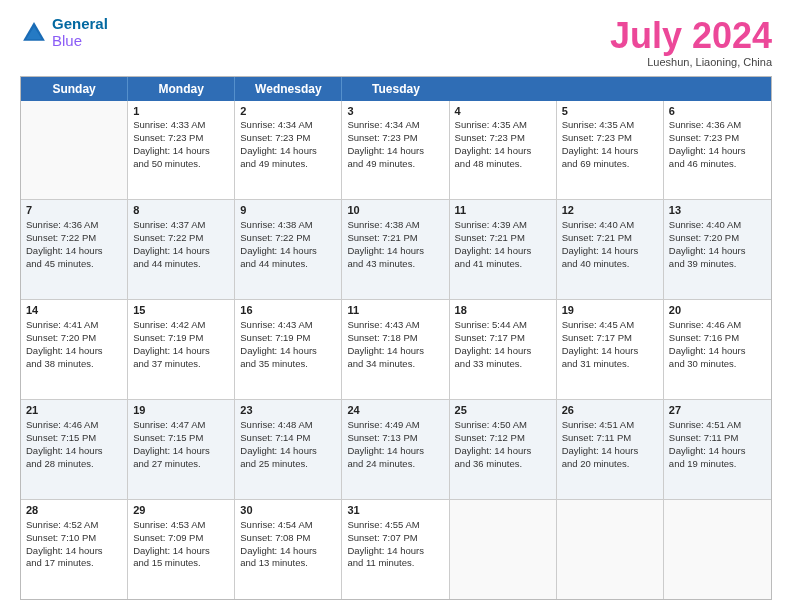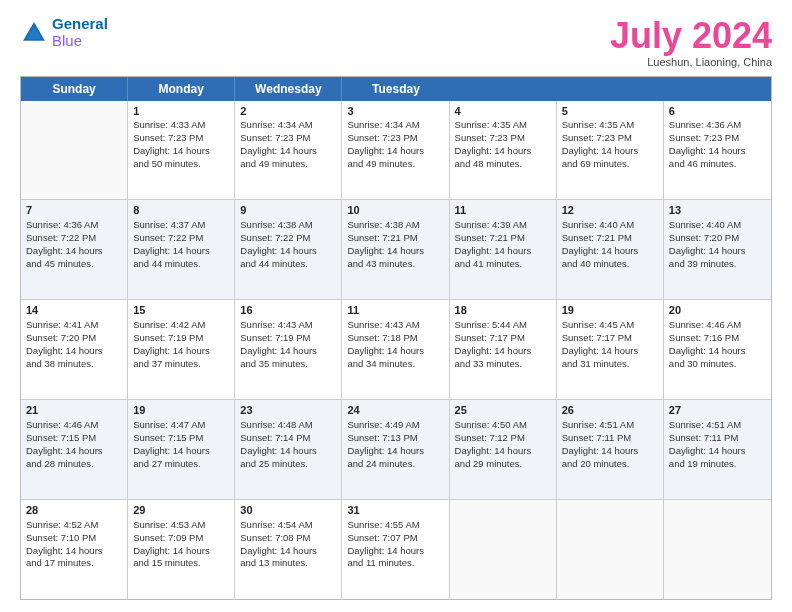--- a/index.html
+++ b/index.html
@@ -165,21 +165,21 @@
           <div class="cal-cell"><span class="day-num">11</span><span>Sunrise: 4:43 AM</span><br><span>Sunset: 7:18 PM</span><br><span>Daylight: 14 hours</span><br><span>and 34 minutes.</span></div>
           <div class="cal-cell"><span class="day-num">18</span><span>Sunrise: 5:44 AM</span><br><span>Sunset: 7:17 PM</span><br><span>Daylight: 14 hours</span><br><span>and 33 minutes.</span></div>
           <div class="cal-cell"><span class="day-num">19</span><span>Sunrise: 4:45 AM</span><br><span>Sunset: 7:17 PM</span><br><span>Daylight: 14 hours</span><br><span>and 31 minutes.</span></div>
           <div class="cal-cell"><span class="day-num">20</span><span>Sunrise: 4:46 AM</span><br><span>Sunset: 7:16 PM</span><br><span>Daylight: 14 hours</span><br><span>and 30 minutes.</span></div>
         </div>
         <div class="cal-row">
           <div class="cal-cell alt-row"><span class="day-num">21</span><span>Sunrise: 4:46 AM</span><br><span>Sunset: 7:15 PM</span><br><span>Daylight: 14 hours</span><br><span>and 28 minutes.</span></div>
           <div class="cal-cell alt-row"><span class="day-num">19</span><span>Sunrise: 4:47 AM</span><br><span>Sunset: 7:15 PM</span><br><span>Daylight: 14 hours</span><br><span>and 27 minutes.</span></div>
           <div class="cal-cell alt-row"><span class="day-num">23</span><span>Sunrise: 4:48 AM</span><br><span>Sunset: 7:14 PM</span><br><span>Daylight: 14 hours</span><br><span>and 25 minutes.</span></div>
           <div class="cal-cell alt-row"><span class="day-num">24</span><span>Sunrise: 4:49 AM</span><br><span>Sunset: 7:13 PM</span><br><span>Daylight: 14 hours</span><br><span>and 24 minutes.</span></div>
-          <div class="cal-cell alt-row"><span class="day-num">25</span><span>Sunrise: 4:50 AM</span><br><span>Sunset: 7:12 PM</span><br><span>Daylight: 14 hours</span><br><span>and 29 minutes.</span></div>
+          <div class="cal-cell alt-row"><span class="day-num">25</span><span>Sunrise: 4:50 AM</span><br><span>Sunset: 7:12 PM</span><br><span>Daylight: 14 hours</span><br><span>and 36 minutes.</span></div>
           <div class="cal-cell alt-row"><span class="day-num">26</span><span>Sunrise: 4:51 AM</span><br><span>Sunset: 7:11 PM</span><br><span>Daylight: 14 hours</span><br><span>and 20 minutes.</span></div>
           <div class="cal-cell alt-row"><span class="day-num">27</span><span>Sunrise: 4:51 AM</span><br><span>Sunset: 7:11 PM</span><br><span>Daylight: 14 hours</span><br><span>and 19 minutes.</span></div>
         </div>
         <div class="cal-row">
           <div class="cal-cell"><span class="day-num">28</span><span>Sunrise: 4:52 AM</span><br><span>Sunset: 7:10 PM</span><br><span>Daylight: 14 hours</span><br><span>and 17 minutes.</span></div>
           <div class="cal-cell"><span class="day-num">29</span><span>Sunrise: 4:53 AM</span><br><span>Sunset: 7:09 PM</span><br><span>Daylight: 14 hours</span><br><span>and 15 minutes.</span></div>
           <div class="cal-cell"><span class="day-num">30</span><span>Sunrise: 4:54 AM</span><br><span>Sunset: 7:08 PM</span><br><span>Daylight: 14 hours</span><br><span>and 13 minutes.</span></div>
           <div class="cal-cell"><span class="day-num">31</span><span>Sunrise: 4:55 AM</span><br><span>Sunset: 7:07 PM</span><br><span>Daylight: 14 hours</span><br><span>and 11 minutes.</span></div>
           <div class="cal-cell empty"></div>
           <div class="cal-cell empty"></div>

